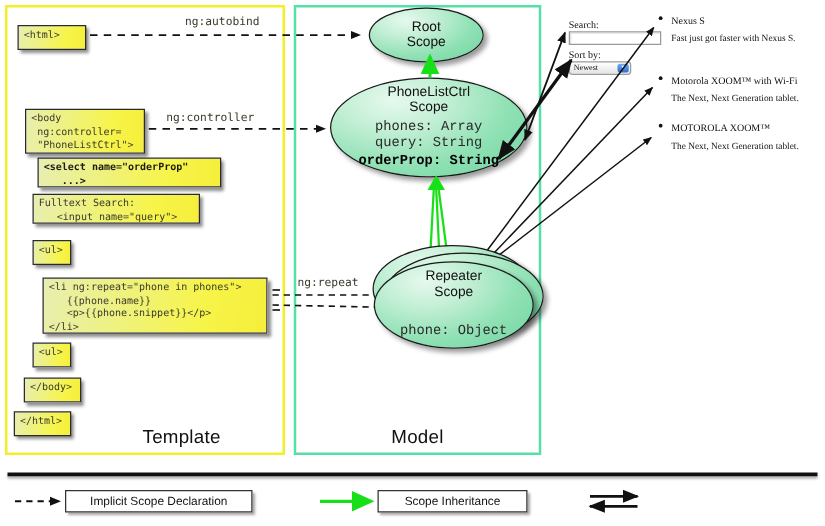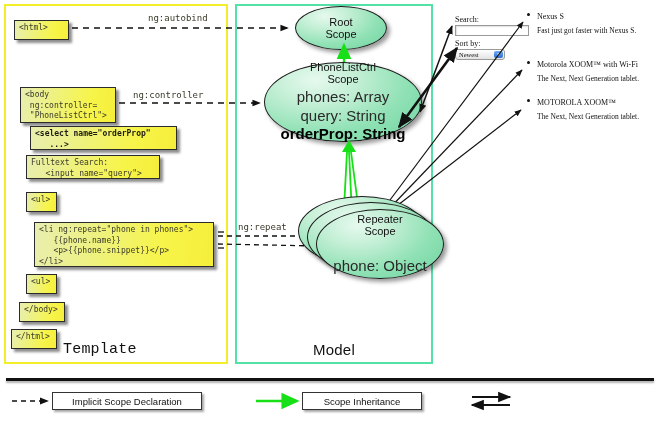--- a/index.html
+++ b/index.html
@@ -10,42 +10,42 @@
 
   
   .panel{position:absolute;box-sizing:border-box;background:#fff;
          border:2px solid #000;}
   #panel-template{left:4px;top:4px;width:224px;height:360px;border-color:#f2ef2a;}
   #panel-model{left:235px;top:4px;width:198px;height:360px;border-color:#55e0a8;}
   #panel-view{left:443px;top:4px;width:213px;height:360px;border-color:#6a4fe0;}
 
   .panel-label{position:absolute;bottom:4px;width:100%;text-align:center;
                font-size:15px;color:#111;letter-spacing:.2px;}
-  #panel-template .panel-label{text-align:left;padding-left:57px;font-family:Liberation Mono, monospace;}
+  #panel-template .panel-label{text-align:left;padding-left:108px;}
 
   
   .codebox{position:absolute;box-sizing:border-box;
            border:1.5px solid #2b2b2b;
            background:linear-gradient(100deg,#e8eeb0 0%,#eff27a 38%,#f7f449 72%,#f5ee3a 100%);
            box-shadow:2.5px 2.5px 2.5px rgba(0,0,0,.45);
            font-family:"DejaVu Sans Mono","Liberation Mono",monospace;
            font-size:8px;line-height:1.32;color:#3a3a2a;
            padding:2px 4px 16px 4px;white-space:pre;}
   .codebox.bold{font-weight:bold;color:#1b1b12;}
 
   
   .ellipse{position:absolute;box-sizing:border-box;border-radius:50%;
            border:1.5px solid #1a1a1a;
            background:radial-gradient(ellipse at 32% 22%, #e6f9ee 0%, #c3efd5 28%, #8fe1b4 62%, #6ed3a0 100%);
            box-shadow:3px 3px 4px rgba(0,0,0,.4);
            display:flex;flex-direction:column;align-items:center;justify-content:center;
            text-align:center;color:#111;}
   .ell-title{font-size:11px;line-height:1.12;}
-  .ell-props{font-family:Liberation Sans, sans-serif;
-             font-size:15px;line-height:1.22;color:#2a2a2a;margin-top:3px;}
+  .ell-props{font-family:Liberation Mono, monospace;
+             font-size:11px;line-height:1.22;color:#2a2a2a;margin-top:3px;}
   .ell-props b{font-weight:bold;color:#000;}
 
   
   .v-label{position:absolute;font-family:"Liberation Serif",serif;font-size:8px;color:#111;}
   .v-input{position:absolute;box-sizing:border-box;border:1px solid #9a9a9a;
            background:#fff;box-shadow:inset 1px 1px 1px rgba(0,0,0,.12);}
   .v-select{position:absolute;box-sizing:border-box;border:1px solid #9a9a9a;
             background:linear-gradient(#ffffff,#e3e3e3);border-radius:3px;
             font-family:"Liberation Serif",serif;font-size:6.5px;color:#111;
             padding:0 12px 0 3px;display:flex;align-items:center;}
@@ -121,21 +121,21 @@
     </div>
     <div class="ell-props">
       <div>phones: Array</div>
       <div>query: String</div>
       <div><b>orderProp: String</b></div>
     </div>
   </div>
 
   <div class="ellipse" style="left:298px;top:196px;width:128px;height:70px;z-index:1;"></div>
   <div class="ellipse" style="left:307px;top:202px;width:128px;height:70px;z-index:2;"></div>
-  <div class="ellipse" style="left:316px;top:209px;width:128px;height:70px;z-index:3;gap:16px;">
+  <div class="ellipse" style="left:299px;top:209px;width:128px;height:70px;z-index:3;gap:16px;">
     <div class="ell-title">
       <div>Repeater</div>
       <div>Scope</div>
     </div>
     <div class="ell-props">
       <div>phone: Object</div>
     </div>
   </div>
 
   <div class="v-label" style="left:455px;top:15px;">Search:</div>

